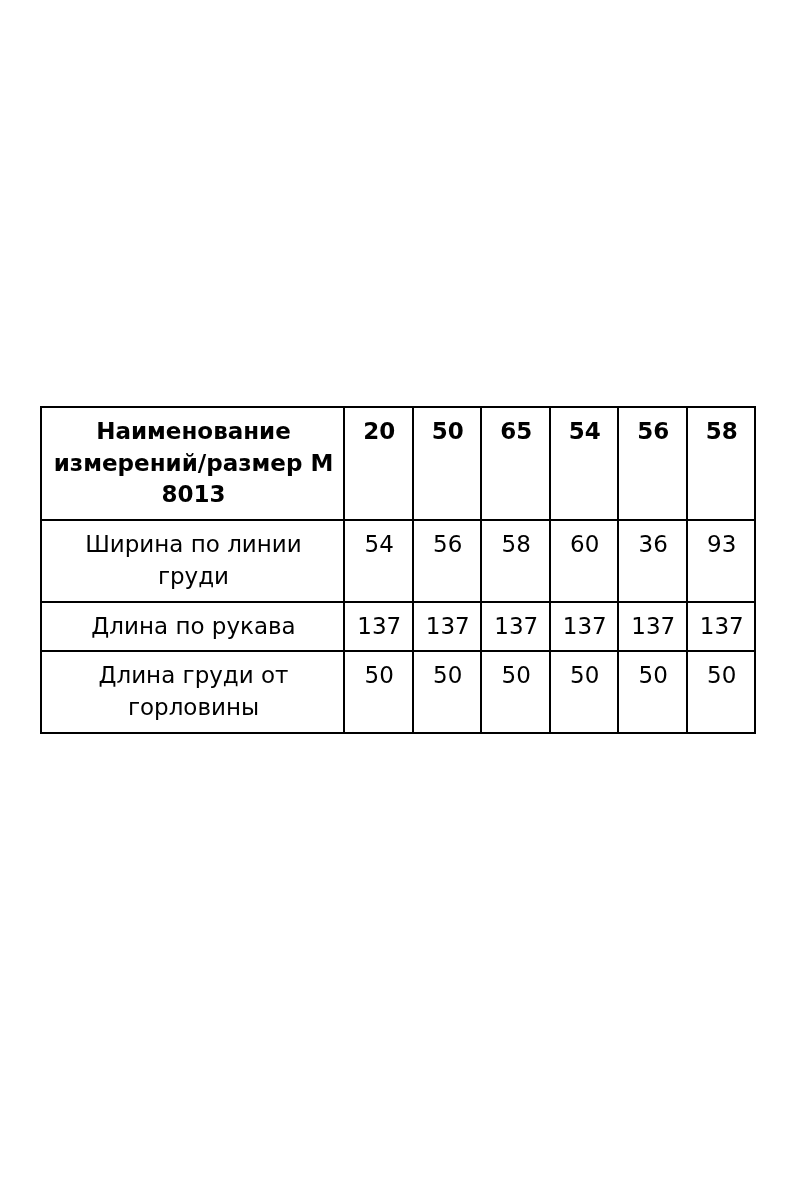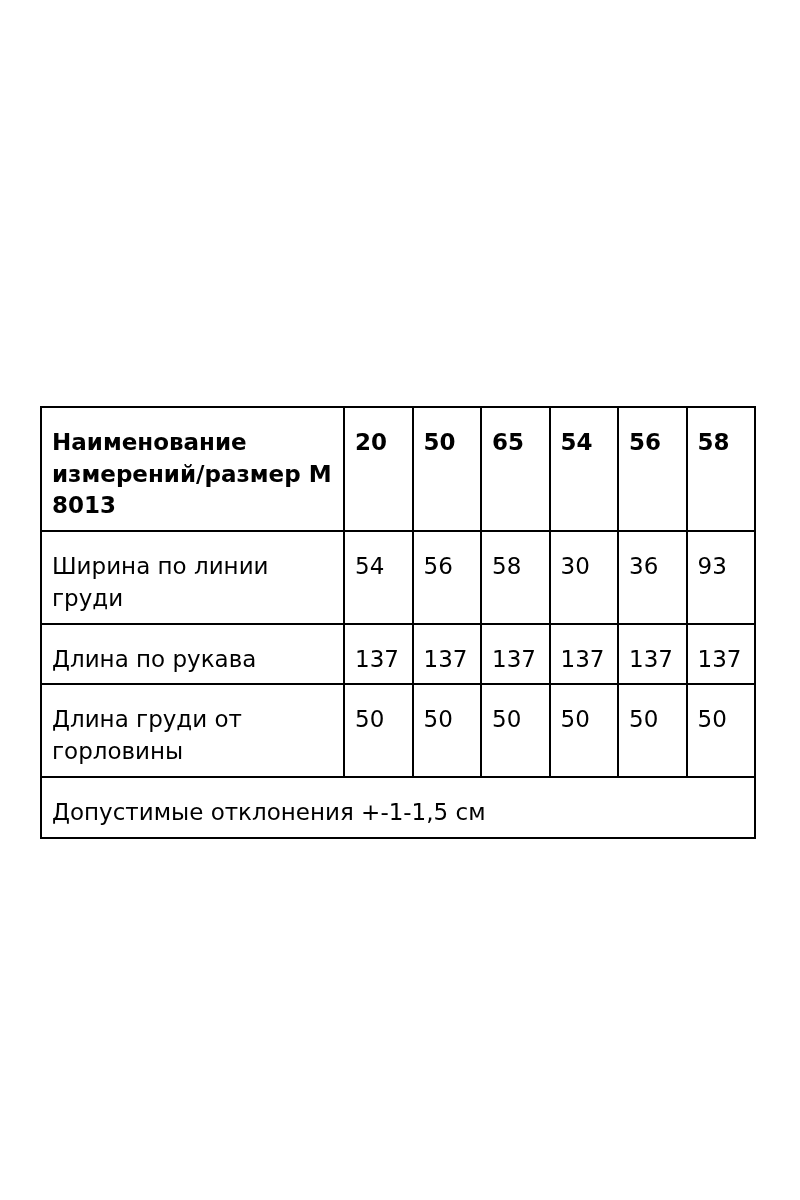--- a/index.html
+++ b/index.html
@@ -29,22 +29,22 @@
     width: 716px;
   }
   table.size-table {
     border-collapse: collapse;
     width: 716px;
     table-layout: fixed;
   }
   table.size-table td, table.size-table th {
     border: 2px solid #000000;
     vertical-align: top;
-    text-align: left;
-    padding: 19px 8px 8px 10px;
+    text-align: center;
+    padding: 8px 8px 8px 10px;
     font-size: 23px;
     line-height: 1.38;
     font-weight: normal;
     background: #ffffff;
   }
   table.size-table thead th {
     font-weight: bold;
   }
   col.c-label { width: 303px; }
   col.c-size  { width: 68.5px; }
@@ -81,21 +81,21 @@
           <th>56</th>
           <th>58</th>
         </tr>
       </thead>
       <tbody>
         <tr>
           <td class="row-label">Ширина по линии груди</td>
           <td>54</td>
           <td>56</td>
           <td>58</td>
-          <td>30</td>
+          <td>60</td>
           <td>36</td>
           <td>93</td>
         </tr>
         <tr>
           <td class="row-label">Длина по рукава</td>
           <td>137</td>
           <td>137</td>
           <td>137</td>
           <td>137</td>
           <td>137</td>
@@ -103,19 +103,16 @@
         </tr>
         <tr>
           <td class="row-label">Длина груди от горловины</td>
           <td>50</td>
           <td>50</td>
           <td>50</td>
           <td>50</td>
           <td>50</td>
           <td>50</td>
         </tr>
-        <tr>
-          <td class="note-cell" colspan="7">Допустимые отклонения +-1-1,5 см</td>
-        </tr>
       </tbody>
     </table>
   </div>
 </div>
 
 </body></html>

